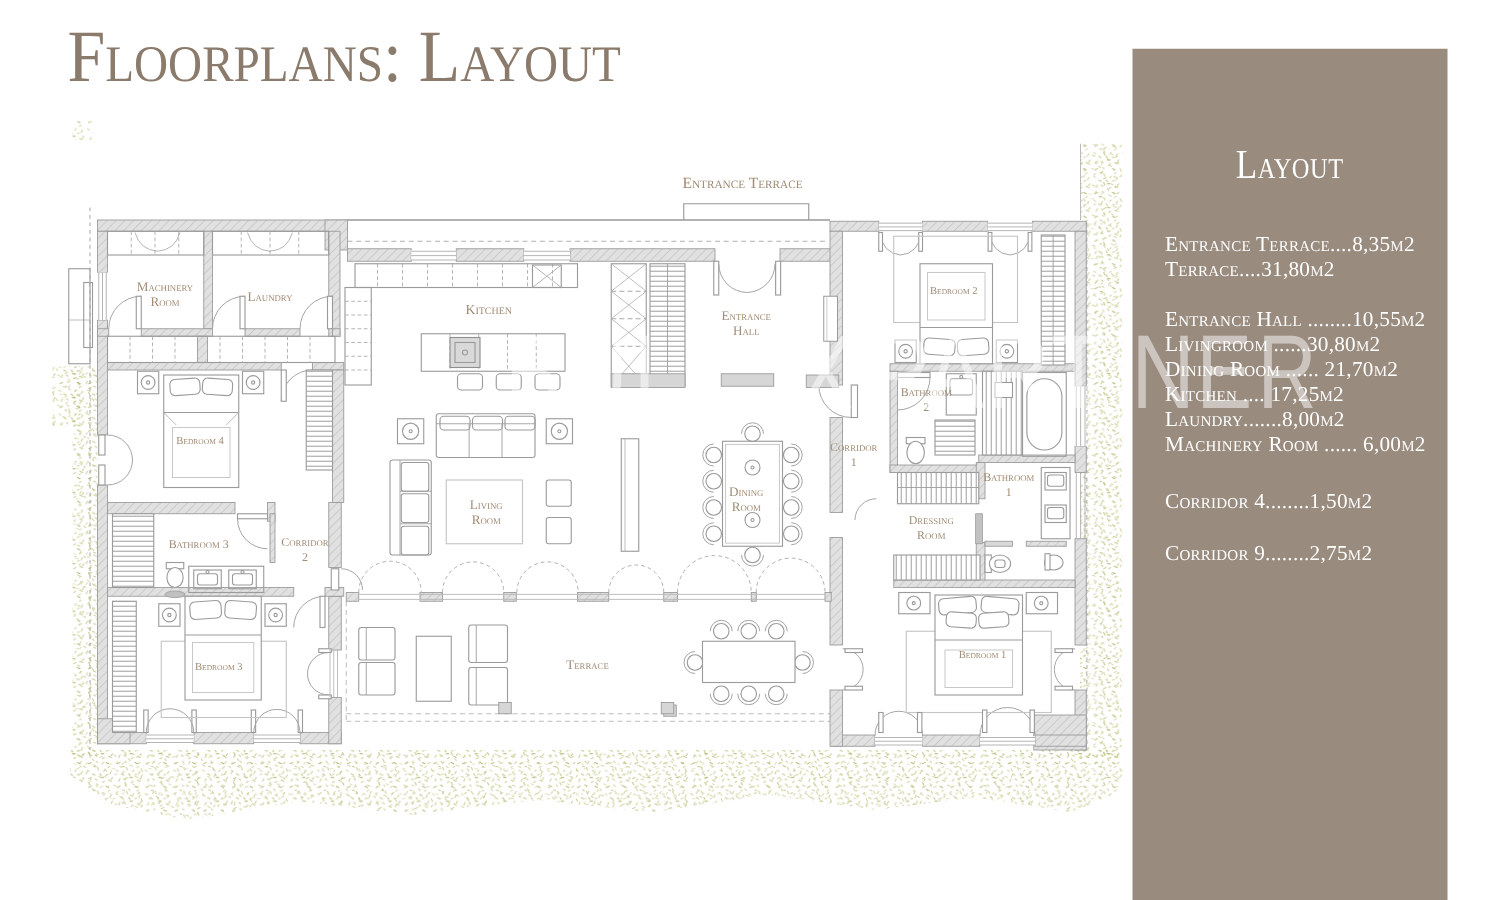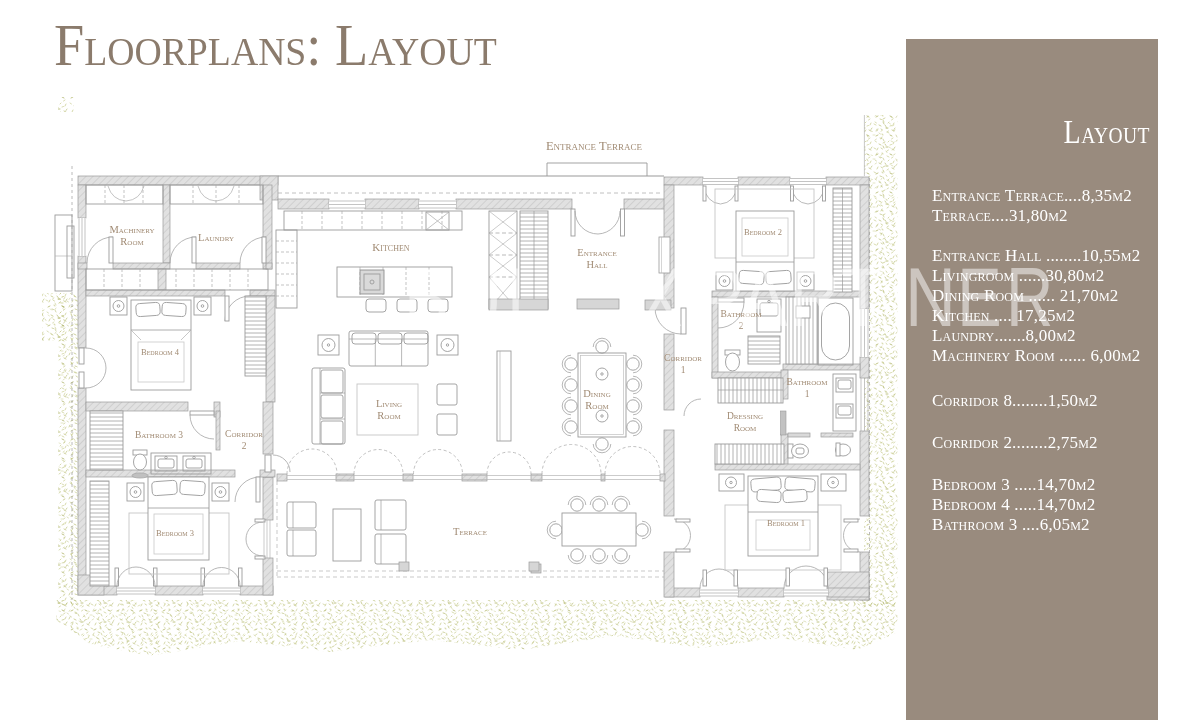--- a/index.html
+++ b/index.html
@@ -1,19 +1,19 @@
 <!DOCTYPE html>
 <html><head>
 <meta charset="utf-8">
 <style>
 html,body{margin:0;padding:0;background:#fff;width:1200px;height:720px;overflow:hidden}
 #page{position:relative;width:1200px;height:536px;font-family:"Liberation Serif",serif}
 #title{position:absolute;left:54px;top:11px;font-size:59px;font-variant:small-caps;color:#8b7b6c;letter-spacing:0;white-space:nowrap;transform:scaleX(0.92);transform-origin:0 0}
 #side{position:absolute;left:906px;top:39px;width:252px;height:681px;background:#998b7e;color:#fff}
-#side h2{font-weight:normal;font-variant:small-caps;font-size:33px;letter-spacing:0.5px;text-align:right;margin:0;position:absolute;top:75px;left:0;right:0}
+#side h2{font-weight:normal;font-variant:small-caps;font-size:33px;letter-spacing:0.5px;text-align:center;margin:0;position:absolute;top:75px;left:0;right:0}
 #list{position:absolute;left:26px;top:146.6px;font-variant:small-caps;font-size:17px;letter-spacing:0.2px;white-space:nowrap}
 #list p{margin:0;line-height:20px}
 .g1{margin-bottom:20px!important}.g2{margin-bottom:25px!important}.gg{margin-bottom:22px!important}
 .wm{position:absolute;top:255px;font-family:"Liberation Sans",sans-serif;font-size:84px;letter-spacing:3px;line-height:1;color:rgba(255,255,255,0.5);white-space:nowrap;z-index:5}
 .lbl{font-family:"Liberation Serif",serif;font-variant:small-caps;fill:#a18b74;text-anchor:middle}
 svg{position:absolute;left:0;top:0}
 </style>
 </head>
 <body>
 <div id="page">
@@ -544,23 +544,22 @@
       <text x="389" y="407" class="lbl" font-size="10.5">Living</text>
       <text x="389" y="419" class="lbl" font-size="10.5">Room</text>
       <text x="597" y="397" class="lbl" font-size="10.5">Dining</text>
       <text x="597" y="409" class="lbl" font-size="10.5">Room</text>
     </svg>
 <div id="side">
 <h2><span style="display:inline-block;transform:scaleX(0.85)">Layout</span></h2>
 <div id="list">
 <p class="g1">Entrance Terrace....8,35m2<br>Terrace....31,80m2</p>
 <p class="g2">Entrance Hall ........10,55m2<br>Livingroom ......30,80m2<br>Dining Room ...... 21,70m2<br>Kitchen .... 17,25m2<br>Laundry.......8,00m2<br>Machinery Room ...... 6,00m2</p>
-<p class="gg">Corridor 8........1,50m2</p>
-<p class="gg">Corridor 2........2,75m2</p>
-<p>Bedroom 3 .....14,70m2<br>Bedroom 4 .....14,70m2<br>Bathroom 3 ....6,05m2</p>
+<p class="gg">Corridor 4........1,50m2</p>
+<p class="gg">Corridor 9........2,75m2</p>
 </div>
 </div>
 <div class="wm" style="left:404px;transform:scaleX(0.8);transform-origin:0 0;letter-spacing:6px">BULL</div>
 <div class="wm" style="left:638px;transform:scaleX(0.8);transform-origin:0 0">X</div>
 <div class="wm" style="left:697px;transform:scaleX(0.84);transform-origin:0 0;letter-spacing:2px">PART</div>
 <div class="wm" style="left:905px;transform:scaleX(0.84);transform-origin:0 0">N</div>
 <div class="wm" style="left:957px;transform:scaleX(0.80);transform-origin:0 0">E</div>
 <div class="wm" style="left:1006px;transform:scaleX(0.78);transform-origin:0 0">R</div>
 </div>
 

